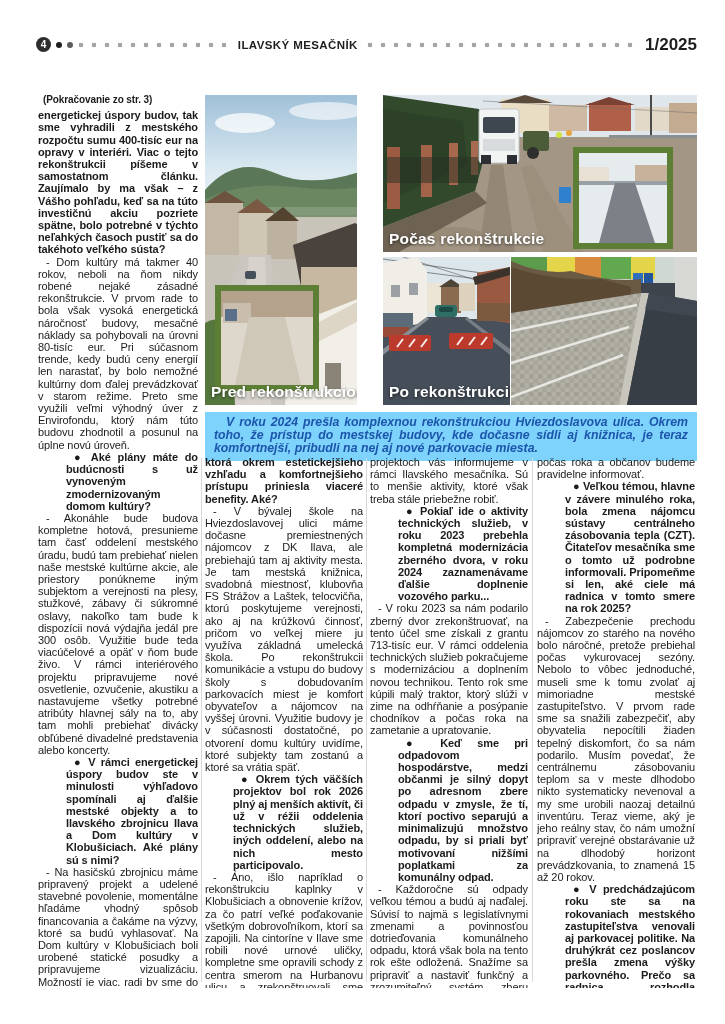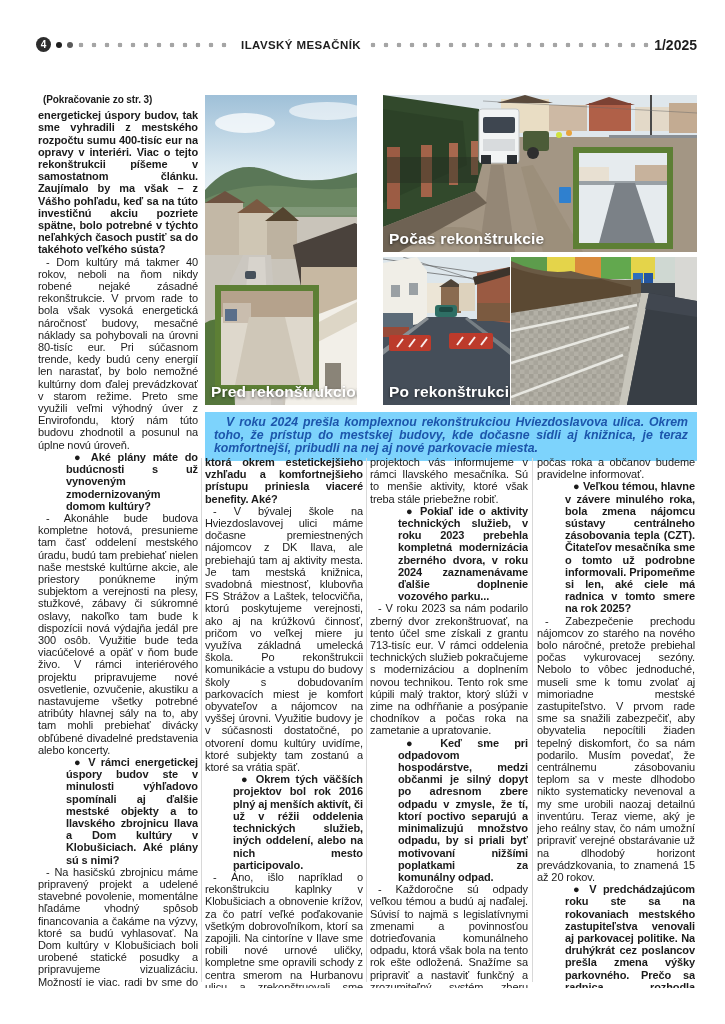--- a/index.html
+++ b/index.html
@@ -12,21 +12,21 @@
   .page-badge{width:15px;height:15px;border-radius:50%;background:#2d2d2d;color:#fff;
        font-size:10px;font-weight:bold;display:flex;align-items:center;justify-content:center;flex:0 0 auto;}
   .dot{width:6px;height:6px;border-radius:50%;flex:0 0 auto;}
   .dot.d1{background:#1d1d1d;}
   .dot.d2{background:#5a5a5a;}
   .dots{height:6px;background-image:radial-gradient(circle at 3px 3px,#a5a5a5 2.1px,transparent 2.6px);
         background-size:13px 6px;background-repeat:repeat-x;}
   .dots.left{flex:1.6;}
   .dots.right{flex:2.9;}
   .masthead{font-size:11.5px;font-weight:bold;letter-spacing:.4px;color:#1e1e1e;padding:0 4px;white-space:nowrap;}
-  .issue{font-size:14px;font-weight:bold;color:#1e1e1e;white-space:nowrap;}
+  .issue{font-size:17px;font-weight:bold;color:#1e1e1e;white-space:nowrap;}
 
   
   .banner{position:absolute;top:59px;left:38px;width:659px;height:28px;background:#1456ab;
           display:flex;align-items:center;justify-content:center;}
   .banner span{color:#fff;font-weight:bold;font-size:20px;letter-spacing:3px;white-space:nowrap;}
 
   
   .col{position:absolute;overflow:hidden;}
   .col1{left:38px;top:94px;width:160px;height:892px;}
   .col2{left:205px;top:456px;width:158px;height:532px;}
@@ -258,21 +258,21 @@
     <p class="para q">● Aké plány máte do budúcnosti s už vynoveným zmodernizovaným domom kultúry?</p>
     <p class="para a">- Akonáhle bude budova kompletne hotová, presunieme tam časť oddelení mestského úradu, budú tam prebiehať nielen naše mestské kultúrne akcie, ale priestory ponúkneme iným subjektom a verejnosti na plesy, stužkové, zábavy či súkromné oslavy, nakoľko tam bude k dispozícii nová výdajňa jedál pre 300 osôb. Využitie bude teda viacúčelové a opäť v ňom bude živo. V rámci interiérového projektu pripravujeme nové osvetlenie, ozvučenie, akustiku a nastavujeme všetky potrebné atribúty hlavnej sály na to, aby tam mohli prebiehať divácky obľúbené divadelné predstavenia alebo koncerty.</p>
     <p class="para q">● V rámci energetickej úspory budov ste v minulosti výhľadovo spomínali aj ďalšie mestské objekty a to Ilavského zbrojnicu Ilava a Dom kultúry v Klobušiciach. Aké plány sú s nimi?</p>
     <p class="para a">- Na hasičskú zbrojnicu máme pripravený projekt a udelené stavebné povolenie, momentálne hľadáme vhodný spôsob financovania a čakáme na výzvy, ktoré sa budú vyhlasovať. Na Dom kultúry v Klobušiciach boli urobené statické posudky a pripravujeme vizualizáciu. Možností je viac, radi by sme do diskusie zapojili aj verejnosť, akým spôsobom budeme ďalej postupovať.</p>
 
   </div>
 
   <div class="col col2">
     <p class="para qc">ktorá okrem estetickejšieho vzhľadu a komfortnejšieho prístupu priniesla viaceré benefity. Aké?</p>
     <p class="para a">- V bývalej škole na Hviezdoslavovej ulici máme dočasne premiestnených nájomcov z DK Ilava, ale prebiehajú tam aj aktivity mesta. Je tam mestská knižnica, svadobná miestnosť, klubovňa FS Strážov a Laštek, telocvičňa, ktorú poskytujeme verejnosti, ako aj na krúžkovú činnosť, pričom vo veľkej miere ju využíva základná umelecká škola. Po rekonštrukcii komunikácie a vstupu do budovy školy s dobudovaním parkovacích miest je komfort obyvateľov a nájomcov na vyššej úrovni. Využitie budovy je v súčasnosti dostatočné, po otvorení domu kultúry uvidíme, ktoré subjekty tam zostanú a ktoré sa vrátia späť.</p>
-    <p class="para q">● Okrem tých väčších projektov bol rok 2016 plný aj menších aktivít, či už v réžii oddelenia technických služieb, iných oddelení, alebo na nich mesto participovalo.</p>
+    <p class="para q">● Okrem tých väčších projektov bol rok 2026 plný aj menších aktivít, či už v réžii oddelenia technických služieb, iných oddelení, alebo na nich mesto participovalo.</p>
     <p class="para a">- Áno, išlo napríklad o rekonštrukciu kaplnky v Klobušiciach a obnovenie krížov, za čo patrí veľké poďakovanie všetkým dobrovoľníkom, ktorí sa zapojili. Na cintoríne v Ilave sme robili nové urnové uličky, kompletne sme opravili schody z centra smerom na Hurbanovu ulicu a zrekonštruovali sme šatne MFK na ihrisku. Samozrejmosťou boli pravidelné opravy na cestách a chodníkoch, výmena starých stĺpov osvetlenia za nové, úprava svahov a podobne. O týchto</p>
   </div>
 
   <div class="col col3">
     <p class="para ac">projektoch vás informujeme v rámci Ilavského mesačníka. Sú to menšie aktivity, ktoré však treba stále priebežne robiť.</p>
     <p class="para q">● Pokiaľ ide o aktivity technických služieb, v roku 2023 prebehla kompletná modernizácia zberného dvora, v roku 2024 zaznamenávame ďalšie doplnenie vozového parku...</p>
     <p class="para a">- V roku 2023 sa nám podarilo zberný dvor zrekonštruovať, na tento účel sme získali z grantu 713-tisíc eur. V rámci oddelenia technických služieb pokračujeme s modernizáciou a doplnením novou technikou. Tento rok sme kúpili malý traktor, ktorý slúži v zime na odhŕňanie a posýpanie chodníkov a počas roka na zametanie a upratovanie.</p>
     <p class="para q">● Keď sme pri odpadovom hospodárstve, medzi občanmi je silný dopyt po adresnom zbere odpadu v zmysle, že tí, ktorí poctivo separujú a minimalizujú množstvo odpadu, by si priali byť motivovaní nižšími poplatkami za komunálny odpad.</p>
     <p class="para a">- Každoročne sú odpady veľkou témou a budú aj naďalej. Súvisí to najmä s legislatívnymi zmenami a povinnosťou dotrieďovania komunálneho odpadu, ktorá však bola na tento rok ešte odložená. Snažíme sa pripraviť a nastaviť funkčný a zrozumiteľný systém zberu komunálneho odpadu, ktorý bude benefitovať tých, ktorí odpad separujú. Inšpirujeme sa pri tom aj skúsenosťami iných samospráv. Tejto téme sa budeme spolu s poslancami viac venovať</p>
   </div>

